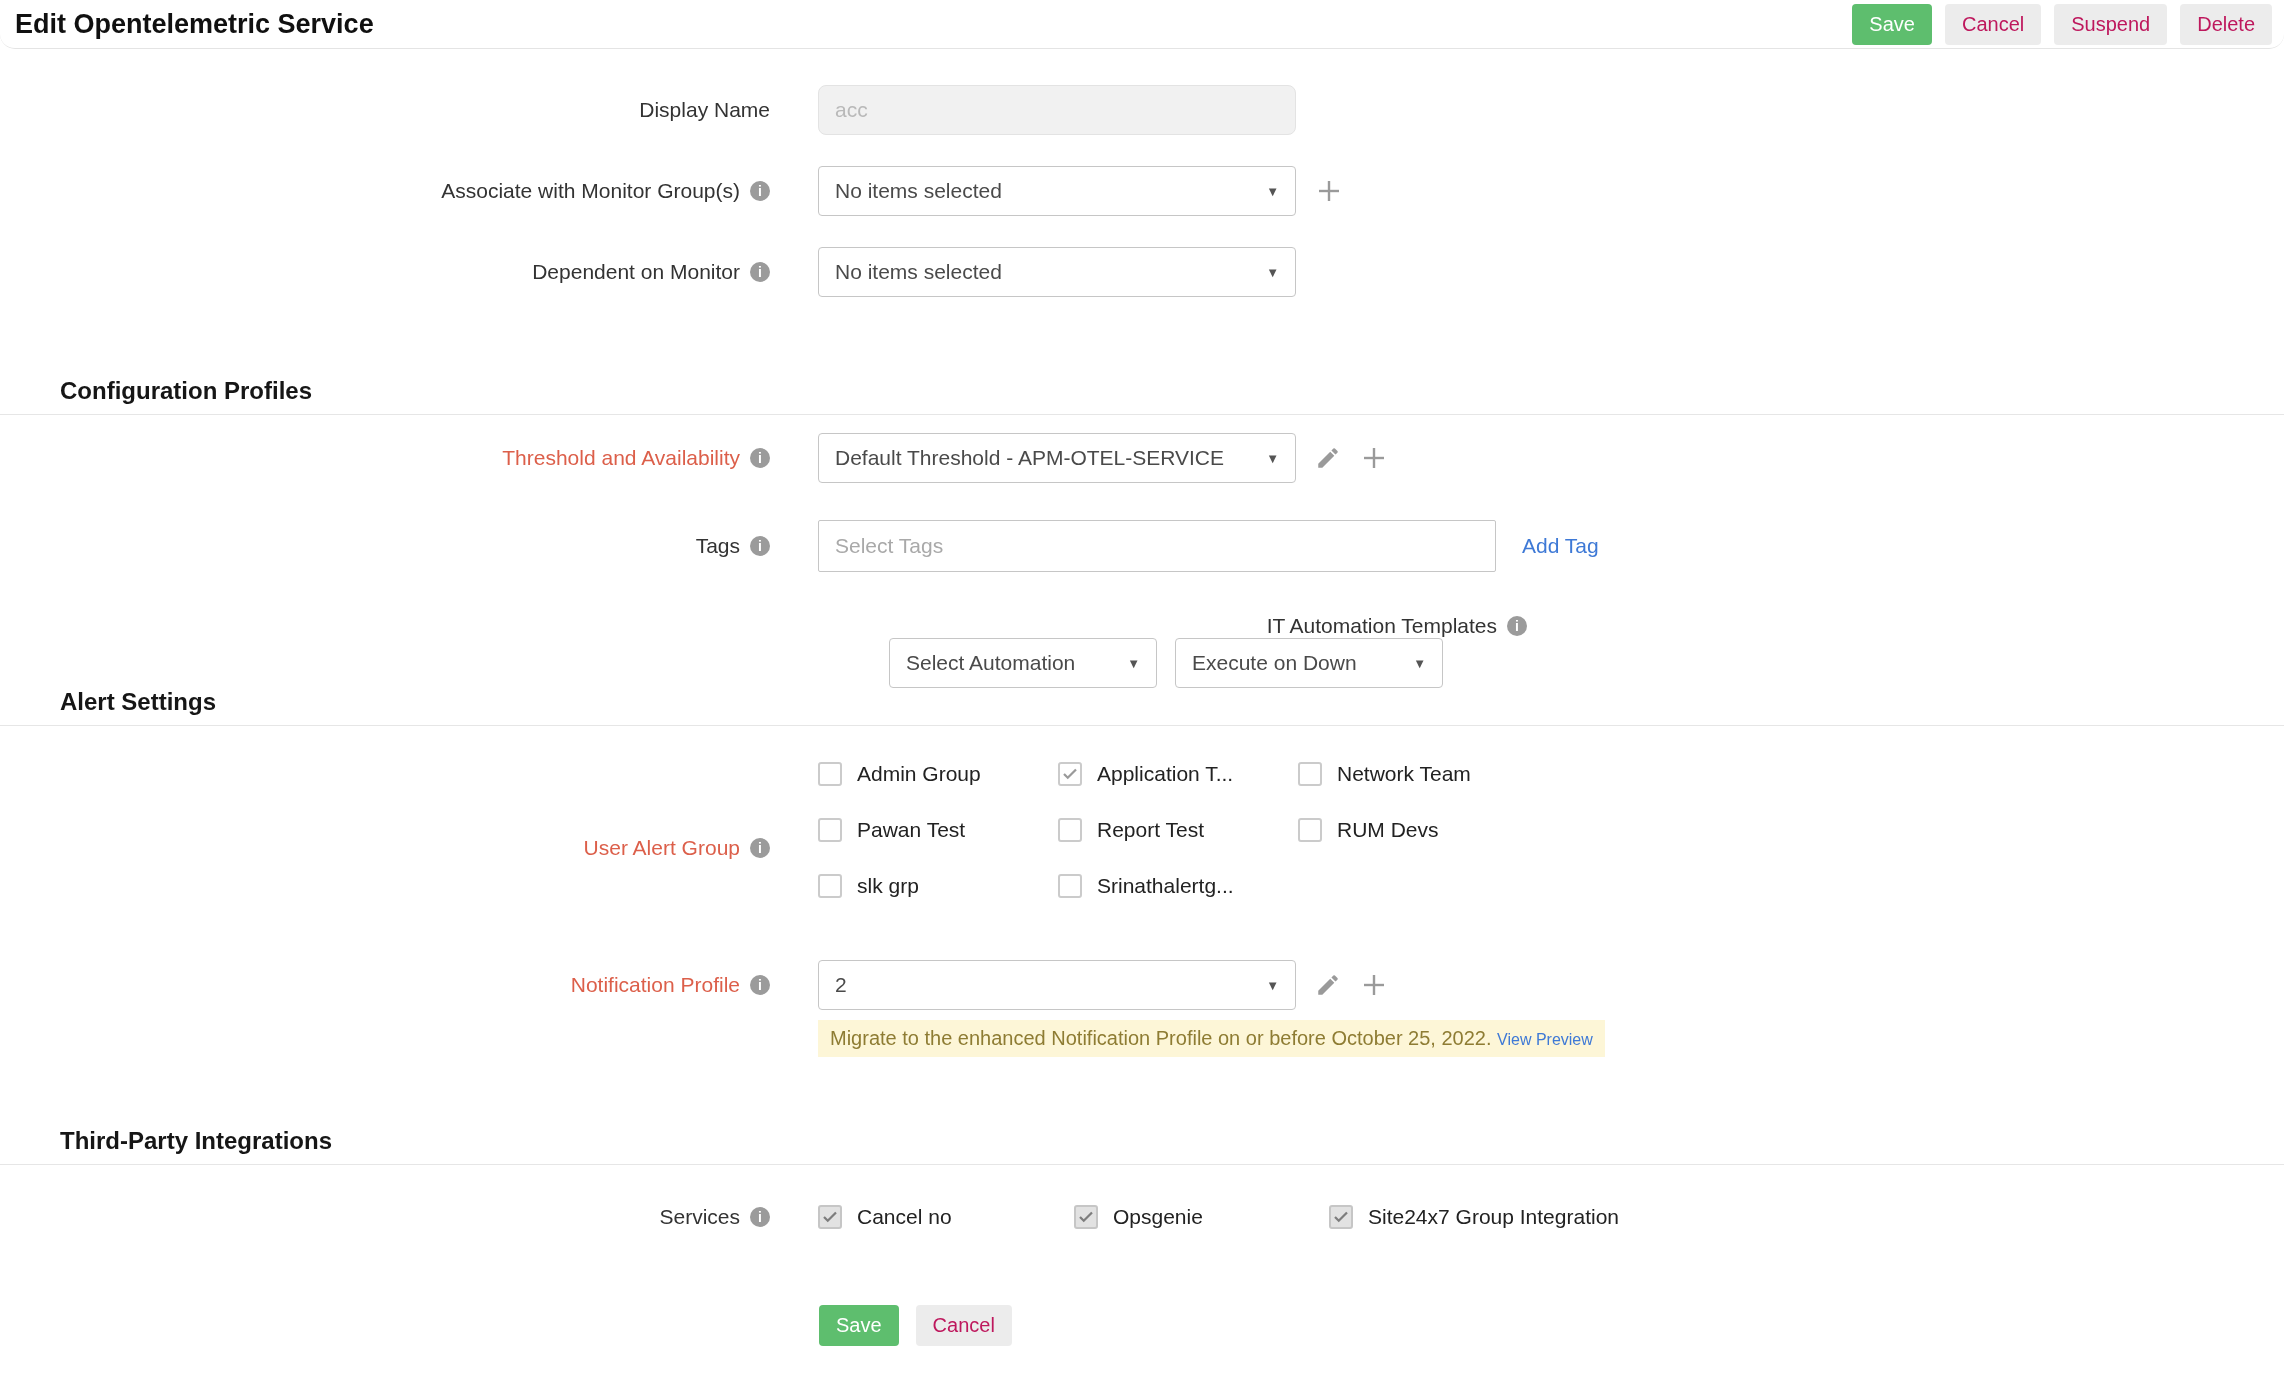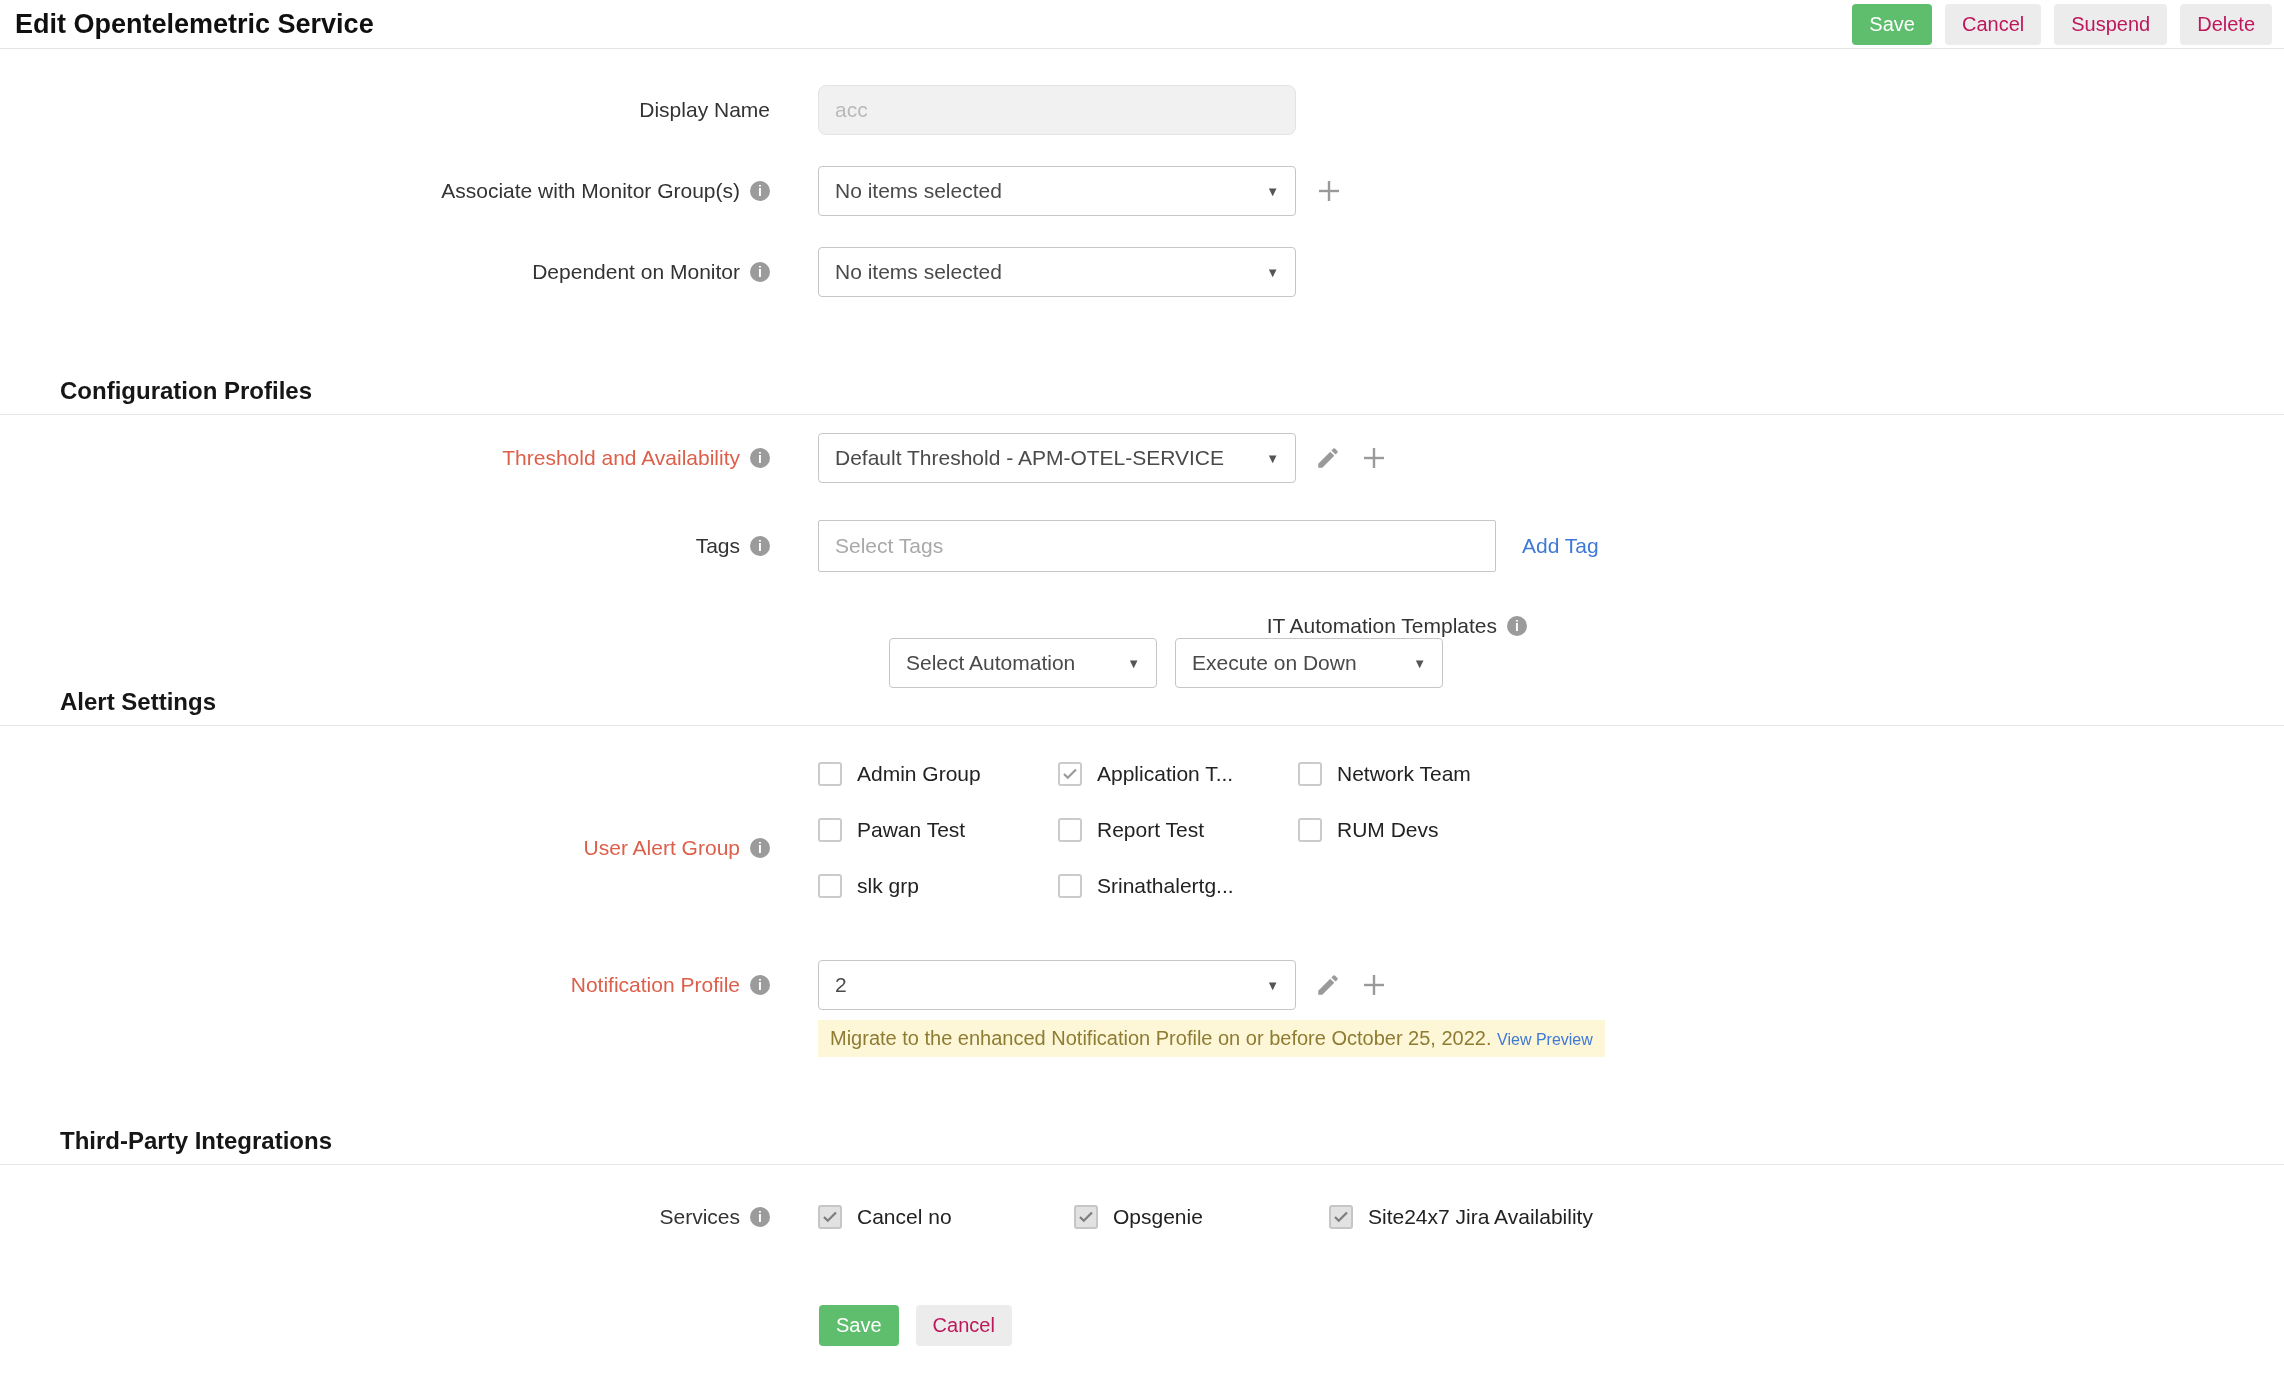--- a/index.html
+++ b/index.html
@@ -1,21 +1,21 @@
 <!DOCTYPE html>
 <html><head>
 <meta charset="utf-8">
 <style>
   * { margin:0; padding:0; box-sizing:border-box; }
   html,body { background:#fff; }
   body { font-family:"Liberation Sans", sans-serif; }
   .page { position:relative; width:2284px; height:1392px; background:#fff; overflow:hidden; }
 
   
-  .header { height:49px; border-bottom:1px solid #e4e4e4; display:flex; align-items:center; padding-left:15px; position:relative; }
+  .header { height:49px; border-bottom:1px solid #e4e4e4; display:flex; align-items:center; padding-left:15px; position:relative;border-radius:15px; }
   .title { font-size:27px; font-weight:700; color:#101010; }
   .header-actions { position:absolute; right:12px; top:4px; display:flex; gap:13px; }
   .btn { font-family:inherit; font-size:20px; padding:9px 17px; border-radius:4px; border:none; cursor:pointer; white-space:nowrap; }
   .btn-green { background:#5ebe6e; color:#fff; }
   .btn-gray { background:#ececec; color:#be185d; }
 
   
   .row { display:flex; align-items:center; }
   .row.top { align-items:center; }
   .label-col { width:770px; flex-shrink:0; display:flex; justify-content:flex-end; align-items:center; gap:10px; font-size:21px; color:#333; }
@@ -307,21 +307,21 @@
               </svg>
           </span>
           <span class="cb-label">Opsgenie</span>
         </div>
         <div class="cb-item disabled">
           <span class="cb-box checked">
             <svg width="18" height="18" viewBox="0 0 24 24">
                 <polyline points="20 6 9 17 4 12" fill="none" stroke="#7d7d7d" stroke-width="3"></polyline>
               </svg>
           </span>
-          <span class="cb-label">Site24x7 Jira Availability</span>
+          <span class="cb-label">Site24x7 Group Integration</span>
         </div>
       </div>
     </div>
   </div>
 
   <div class="footer">
     <button class="btn btn-green">Save</button>
     <button class="btn btn-gray">Cancel</button>
   </div>
 

